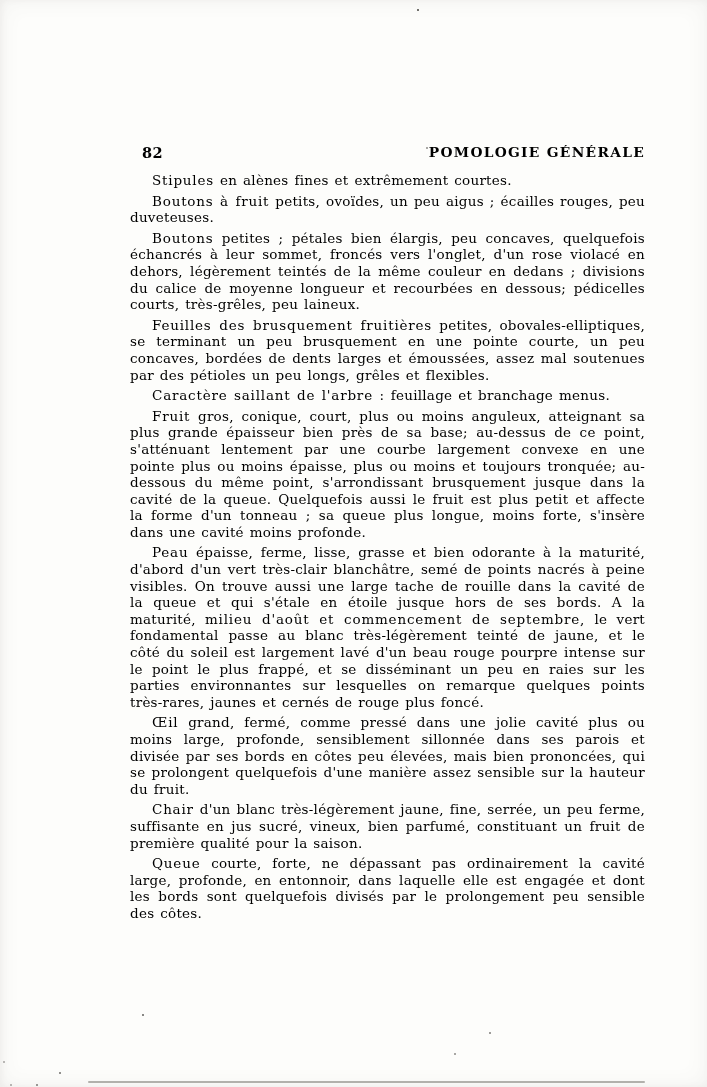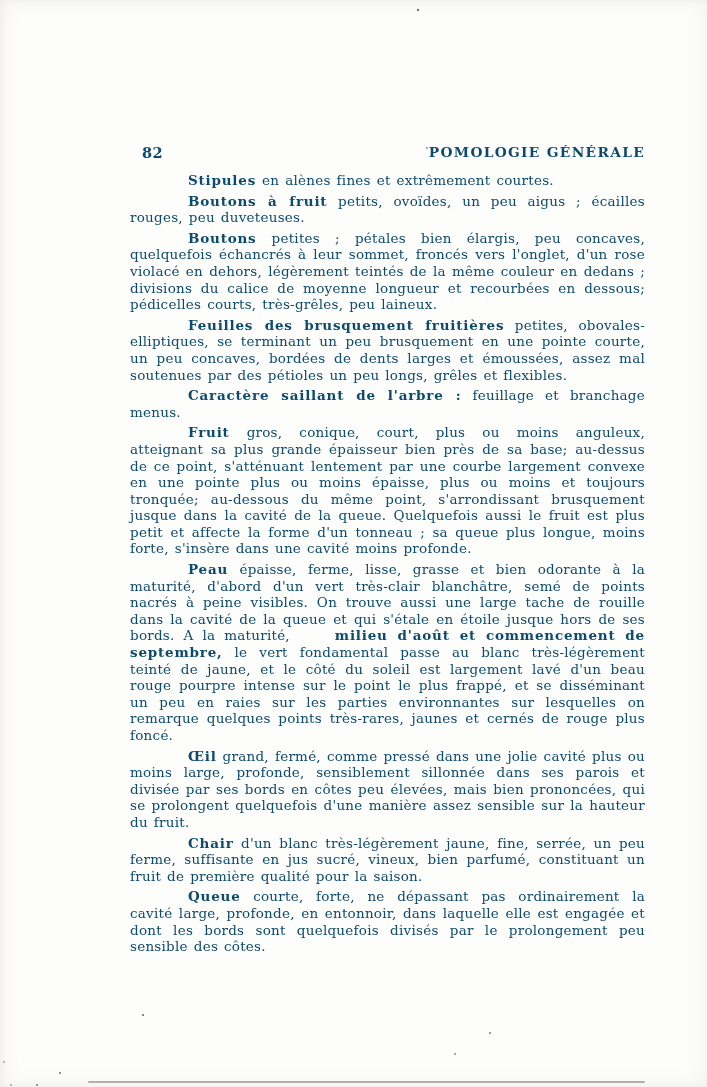--- a/index.html
+++ b/index.html
@@ -8,21 +8,21 @@
     background: #ffffff;
   }
   .sheet {
     position: relative;
     width: 707px;
     height: 1087px;
     background: #fdfdfb;
     overflow: hidden;
     box-shadow: inset 0 0 22px rgba(90,88,80,0.07), inset 2px 0 6px rgba(90,88,80,0.05);
     font-family: "DejaVu Serif", "Liberation Serif", serif;
-    color: #0c4a6e;
+    color: #000000;
   }
   .header-row {
     position: absolute;
     top: 144px;
     left: 130px;
     width: 515px;
     height: 20px;
   }
   .pagenum {
     position: absolute;
@@ -52,23 +52,22 @@
   .para {
     margin: 0 0 4px 0;
     font-size: 13.5px;
     line-height: 16.6px;
     text-align: justify;
     text-indent: 22px;
     letter-spacing: 0.25px;
     word-spacing: 1.4px;
   }
   .para .lead {
-    font-weight: bold;
+    font-weight: normal;
     letter-spacing: 0.8px;
-    margin-left: 36px;
   }
   
   .specks {
     position: absolute;
     top: 0; left: 0;
     width: 2px; height: 2px;
     background: transparent;
     box-shadow:
       417px 9px 0 0 rgba(40,38,34,0.65),
       426px 147px 0 0 rgba(40,38,34,0.4),

